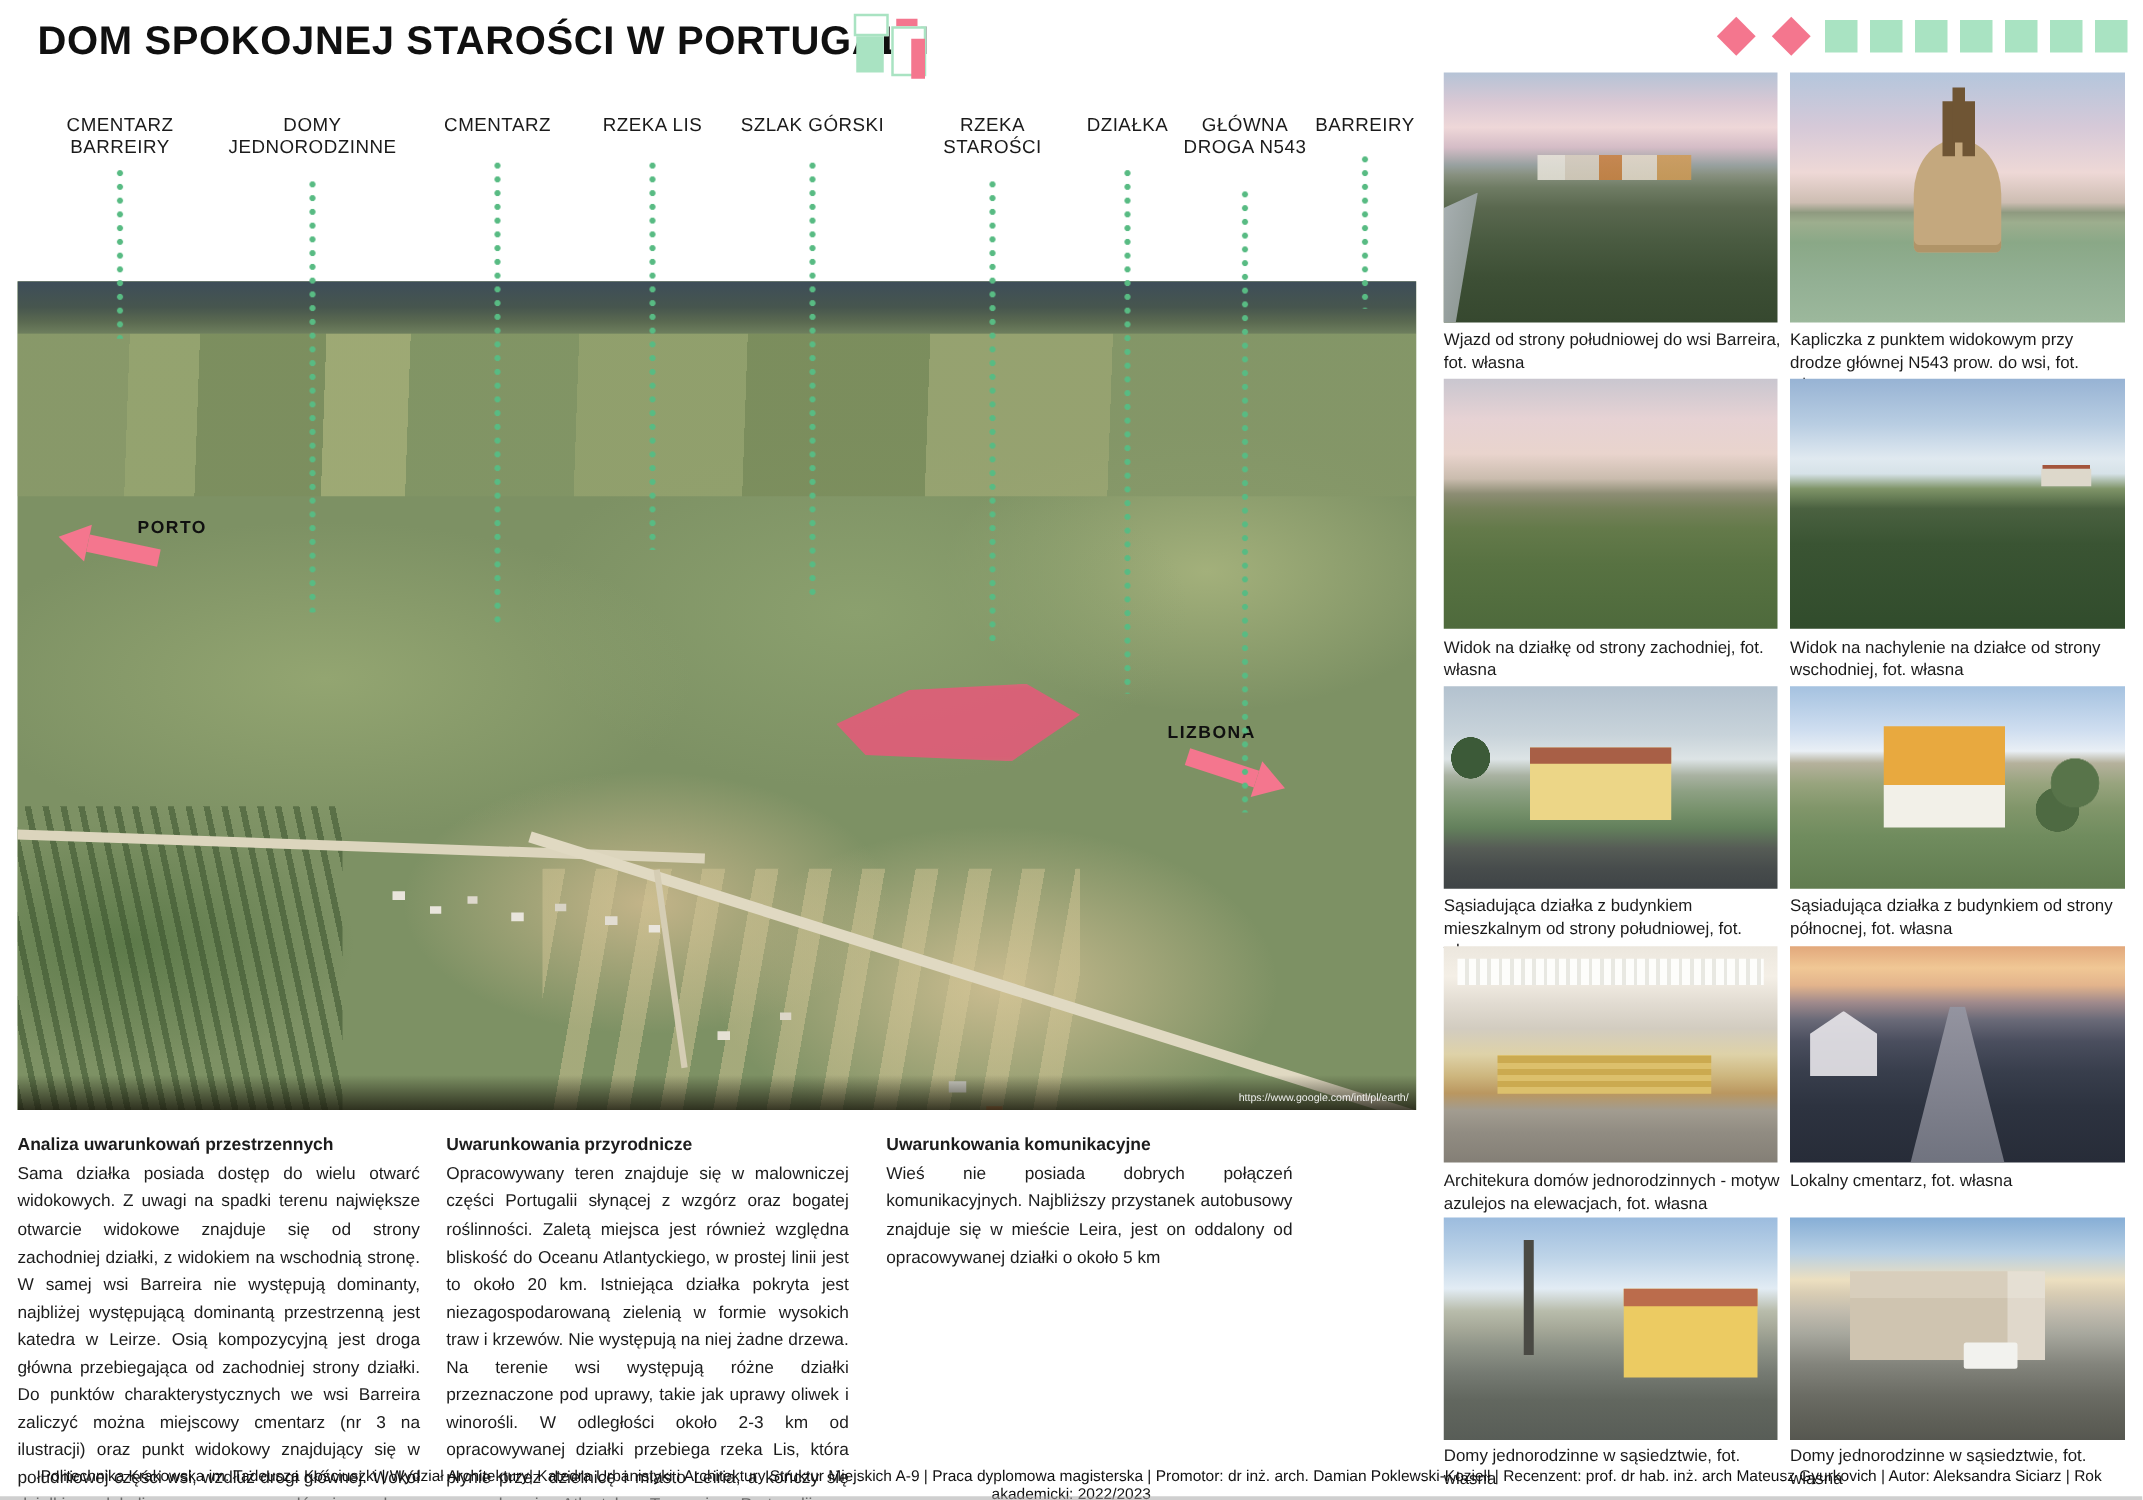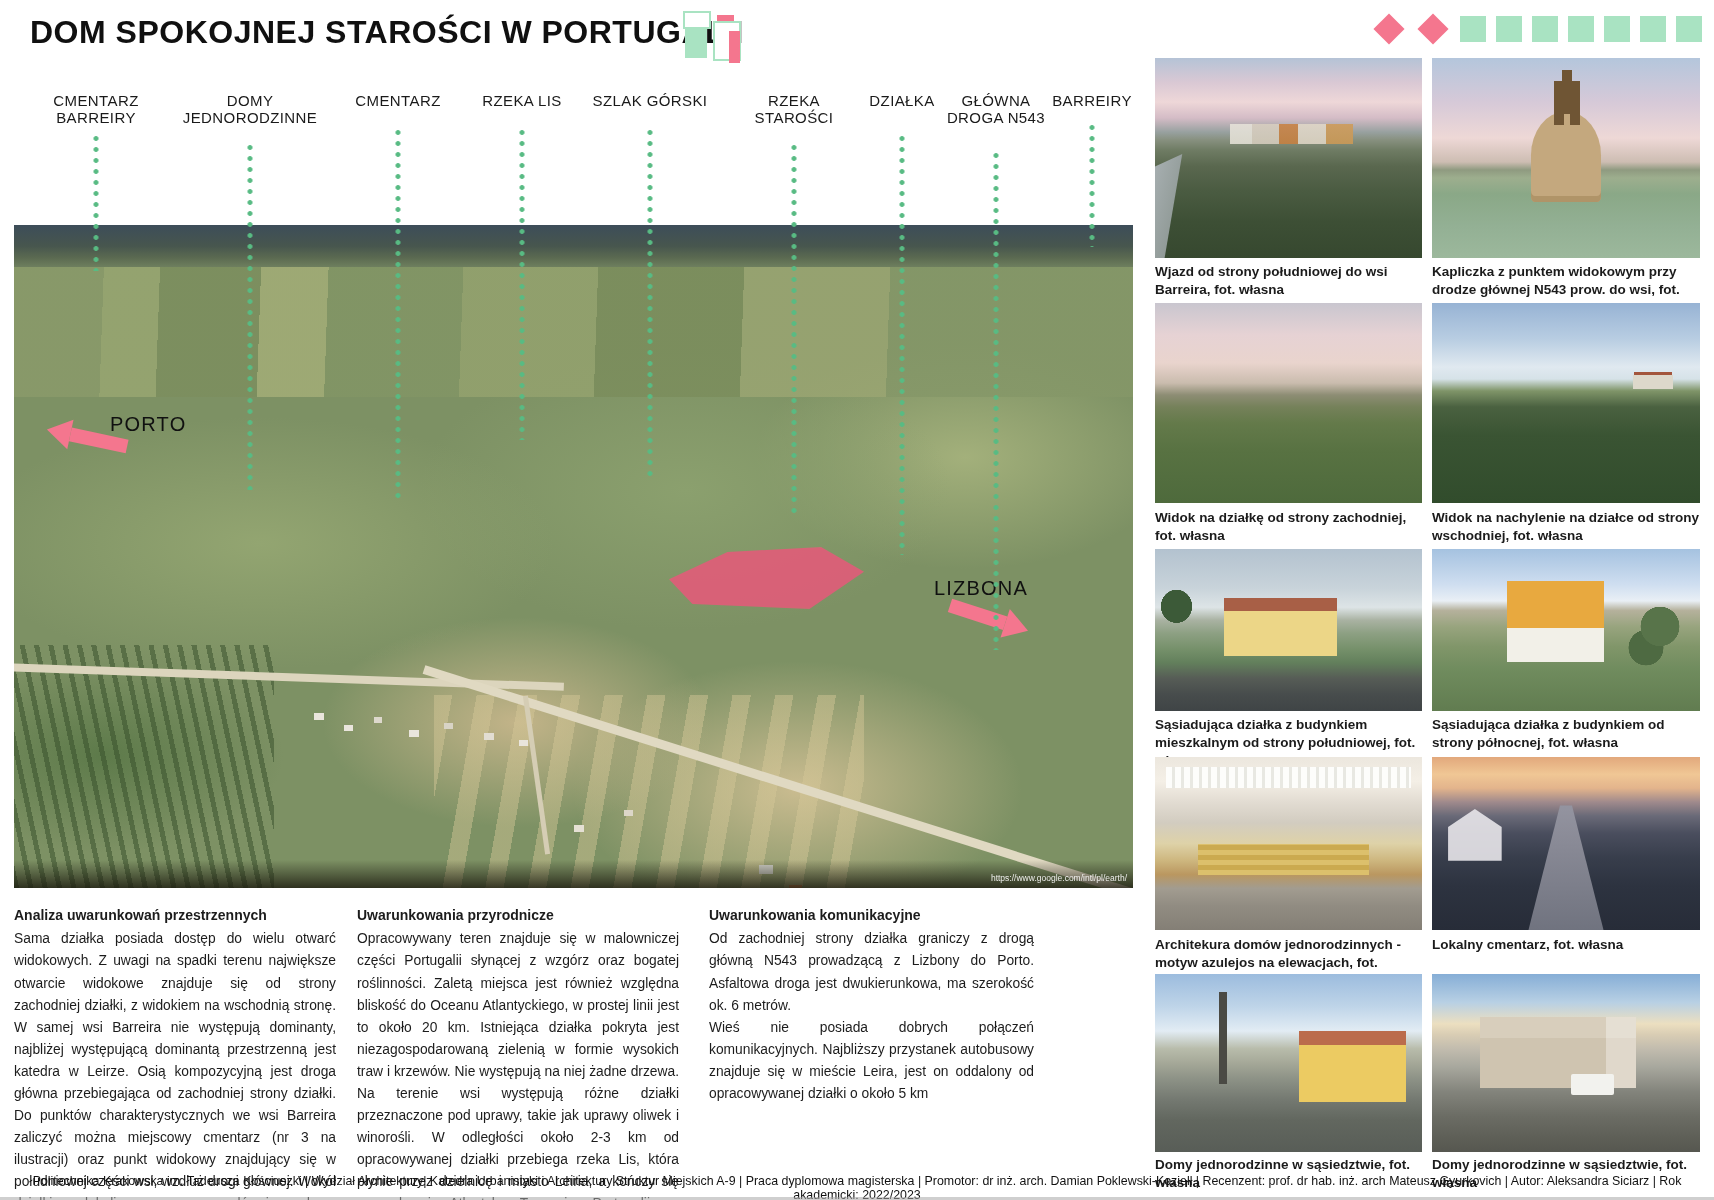--- a/index.html
+++ b/index.html
@@ -45,40 +45,40 @@
   .fieldstripes{position:absolute;left:420px;top:470px;width:430px;height:193px;
     background:repeating-linear-gradient(100deg, rgba(214,200,152,.45) 0 18px, rgba(214,200,152,0) 18px 42px);}
   .road1{position:absolute;left:-10px;top:448px;width:560px;height:8px;background:#dcd5bd;transform:rotate(2deg);}
   .road2{position:absolute;left:410px;top:440px;width:780px;height:9px;background:#e0d9c2;transform:rotate(17.5deg);transform-origin:left center;}
   .road3{position:absolute;left:520px;top:470px;width:5px;height:160px;background:#d5cdb4;transform:rotate(-8deg);}
   .bld{position:absolute;}
   .site-polygon{position:absolute;left:655px;top:322px;width:195px;height:62px;
     background:rgba(244,100,130,.58);
     clip-path:polygon(0% 52%,30% 8%,78% 0%,100% 40%,72% 100%,12% 92%);
     filter:drop-shadow(0 0 1.5px #d4376a);}
-  .map-city{position:absolute;font-size:20px;font-weight:400;letter-spacing:1.2px;color:#101010;z-index:4;}
+  .map-city{position:absolute;font-size:14px;font-weight:700;letter-spacing:1.2px;color:#101010;z-index:4;}
   .p-arrow{position:absolute;width:86px;height:30px;z-index:4;}
   .p-arrow .shaft{position:absolute;top:8px;width:58px;height:14px;background:#f4768e;}
   .p-arrow .head{position:absolute;top:0;width:0;height:0;border-top:15px solid transparent;border-bottom:15px solid transparent;}
   .arrow-left{transform:rotate(12deg);}
   .arrow-left .shaft{right:2px;}
   .arrow-left .head{left:2px;border-right:24px solid #f4768e;}
   .arrow-right{transform:rotate(18deg);}
   .arrow-right .shaft{left:2px;}
   .arrow-right .head{right:2px;border-left:24px solid #f4768e;}
   .watermark{position:absolute;right:6px;bottom:5px;font-size:8.5px;color:#ffffff;opacity:.9;z-index:3;}
   .bottom-shade{position:absolute;left:0;right:0;bottom:0;height:28px;
     background:linear-gradient(180deg, rgba(22,20,10,0), rgba(24,22,12,.78));z-index:2;}
   
   .col{position:absolute;top:904px;width:322px;font-size:13.8px;line-height:1.6;text-align:justify;color:#1c1c1c;}
   .col h3{margin:0 0 2px 0;font-size:14px;font-weight:bold;text-align:left;}
   .col p{margin:0;}
   
   .photo{position:absolute;overflow:hidden;}
-  .caption{position:absolute;width:270px;font-size:13.5px;line-height:1.33;color:#1b1b1b;font-weight:bold;}
+  .caption{position:absolute;width:270px;font-size:13.5px;line-height:1.33;color:#1b1b1b;}
   .ph1{background:linear-gradient(180deg,#b5c3d6 0%,#d9c8d4 12%,#eed7d8 22%,#d4bcc6 30%,#98a1a0 37%,#87907f 41%,#6f7c64 46%,#5a684f 54%,#4b5c42 66%,#3d4f35 82%,#36482f 100%);}
   .ph1::before{content:"";position:absolute;left:0;top:48%;width:30%;height:52%;
     background:linear-gradient(105deg,#a8b0b2 0%,#8d9793 40%,#717d74 100%);
     clip-path:polygon(0 12%,34% 0,12% 100%,0 100%);}
   .ph1::after{content:"";position:absolute;left:28%;top:33%;width:46%;height:10%;opacity:.85;
     background:linear-gradient(90deg,#e8e4da 0 18%,#d9cfc0 18% 40%,#c9803f 40% 55%,#e2d8c8 55% 78%,#cf9a55 78% 100%);}
   .ph2{background:linear-gradient(180deg,#b4c6dc 0%,#d6c9d8 22%,#eed8d6 40%,#cdbdb2 52%,#8f9a80 56%,#9dae8e 60%,#8aa887 68%,#93b094 84%,#9cb89c 100%);}
   .ph2::before{content:"";position:absolute;left:37%;top:27%;width:26%;height:45%;background:#c4a87e;
     border-radius:48% 48% 6% 6%;box-shadow:inset 0 -6px 0 #b09468;}
   .ph2::after{content:"";position:absolute;left:48.5%;top:6%;width:3.6%;height:22%;background:#6f5534;
@@ -223,21 +223,20 @@
 <div class="col" style="left:14px">
   <h3>Analiza uwarunkowań przestrzennych</h3>
   <p>Sama działka posiada dostęp do wielu otwarć widokowych. Z uwagi na spadki terenu największe otwarcie widokowe znajduje się od strony zachodniej działki, z widokiem na wschodnią stronę. W samej wsi Barreira nie występują dominanty, najbliżej występującą dominantą przestrzenną jest katedra w Leirze. Osią kompozycyjną jest droga główna przebiegająca od zachodniej strony działki. Do punktów charakterystycznych we wsi Barreira zaliczyć można miejscowy cmentarz (nr 3 na ilustracji) oraz punkt widokowy znajdujący się w południowej części wsi, wzdłuż drogi głównej. Wokół działki zlokalizowane są głównie domy jednorodzinne, zabudowa nie jest gęsta, jest dość rozproszona.</p>
 </div>
 <div class="col" style="left:357px">
   <h3>Uwarunkowania przyrodnicze</h3>
   <p>Opracowywany teren znajduje się w malowniczej części Portugalii słynącej z wzgórz oraz bogatej roślinności. Zaletą miejsca jest również względna bliskość do Oceanu Atlantyckiego, w prostej linii jest to około 20 km. Istniejąca działka pokryta jest niezagospodarowaną zielenią w formie wysokich traw i krzewów. Nie występują na niej żadne drzewa. Na terenie wsi występują różne działki przeznaczone pod uprawy, takie jak uprawy oliwek i winorośli. W odległości około 2-3 km od opracowywanej działki przebiega rzeka Lis, która płynie przez dzielnicę i miasto Leiria, a kończy się na wybrzeżu Atlantyku. Ten rejon Portugalii ma klimat śródziemnomorski z ciepłymi, suchymi latami i łagodnymi, wilgotnymi zimami.</p>
 </div>
 <div class="col" style="left:709px;width:325px">
   <h3>Uwarunkowania komunikacyjne</h3>
-  <p>Od zachodniej strony działka graniczy z drogą główną N543 prowadzącą z Lizbony do Porto. Asfaltowa droga jest dwukierunkowa, ma szerokość ok. 6 metrów.</p>
   <p>Wieś nie posiada dobrych połączeń komunikacyjnych. Najbliższy przystanek autobusowy znajduje się w mieście Leira, jest on oddalony od opracowywanej działki o około 5 km</p>
 </div>
 
 <div class="photo ph1" style="left:1155px;top:58px;width:267px;height:200px"></div>
 <div class="photo ph2" style="left:1432px;top:58px;width:268px;height:200px"></div>
 <div class="caption" style="left:1155px;top:263px">Wjazd od strony południowej do wsi Barreira, fot. własna</div>
 <div class="caption" style="left:1432px;top:263px">Kapliczka z punktem widokowym przy drodze głównej N543 prow. do wsi, fot. własna</div>
 
 <div class="photo ph3" style="left:1155px;top:303px;width:267px;height:200px"></div>
 <div class="photo ph4" style="left:1432px;top:303px;width:268px;height:200px"></div>

